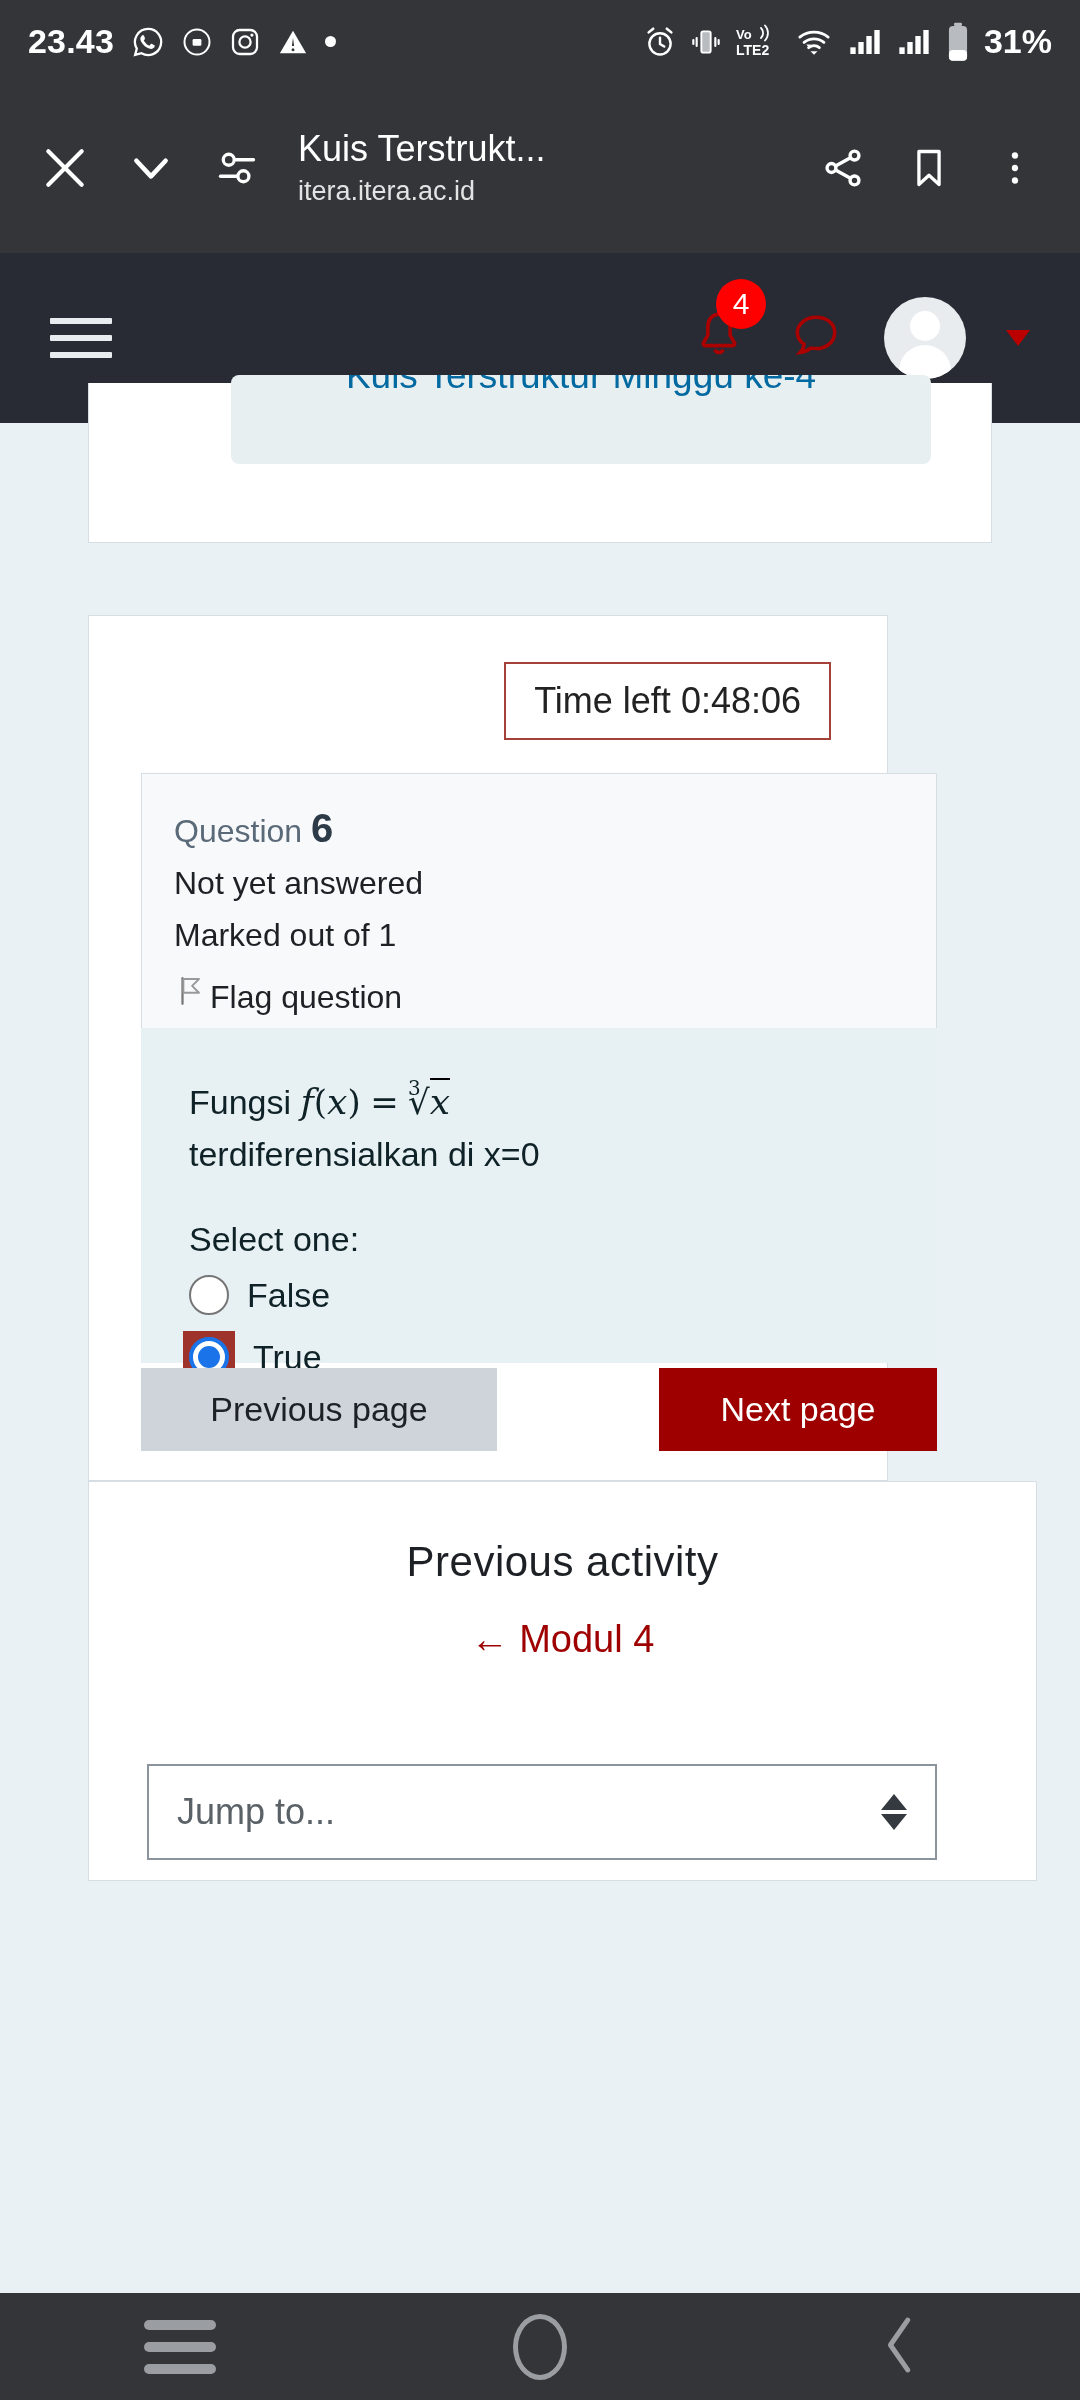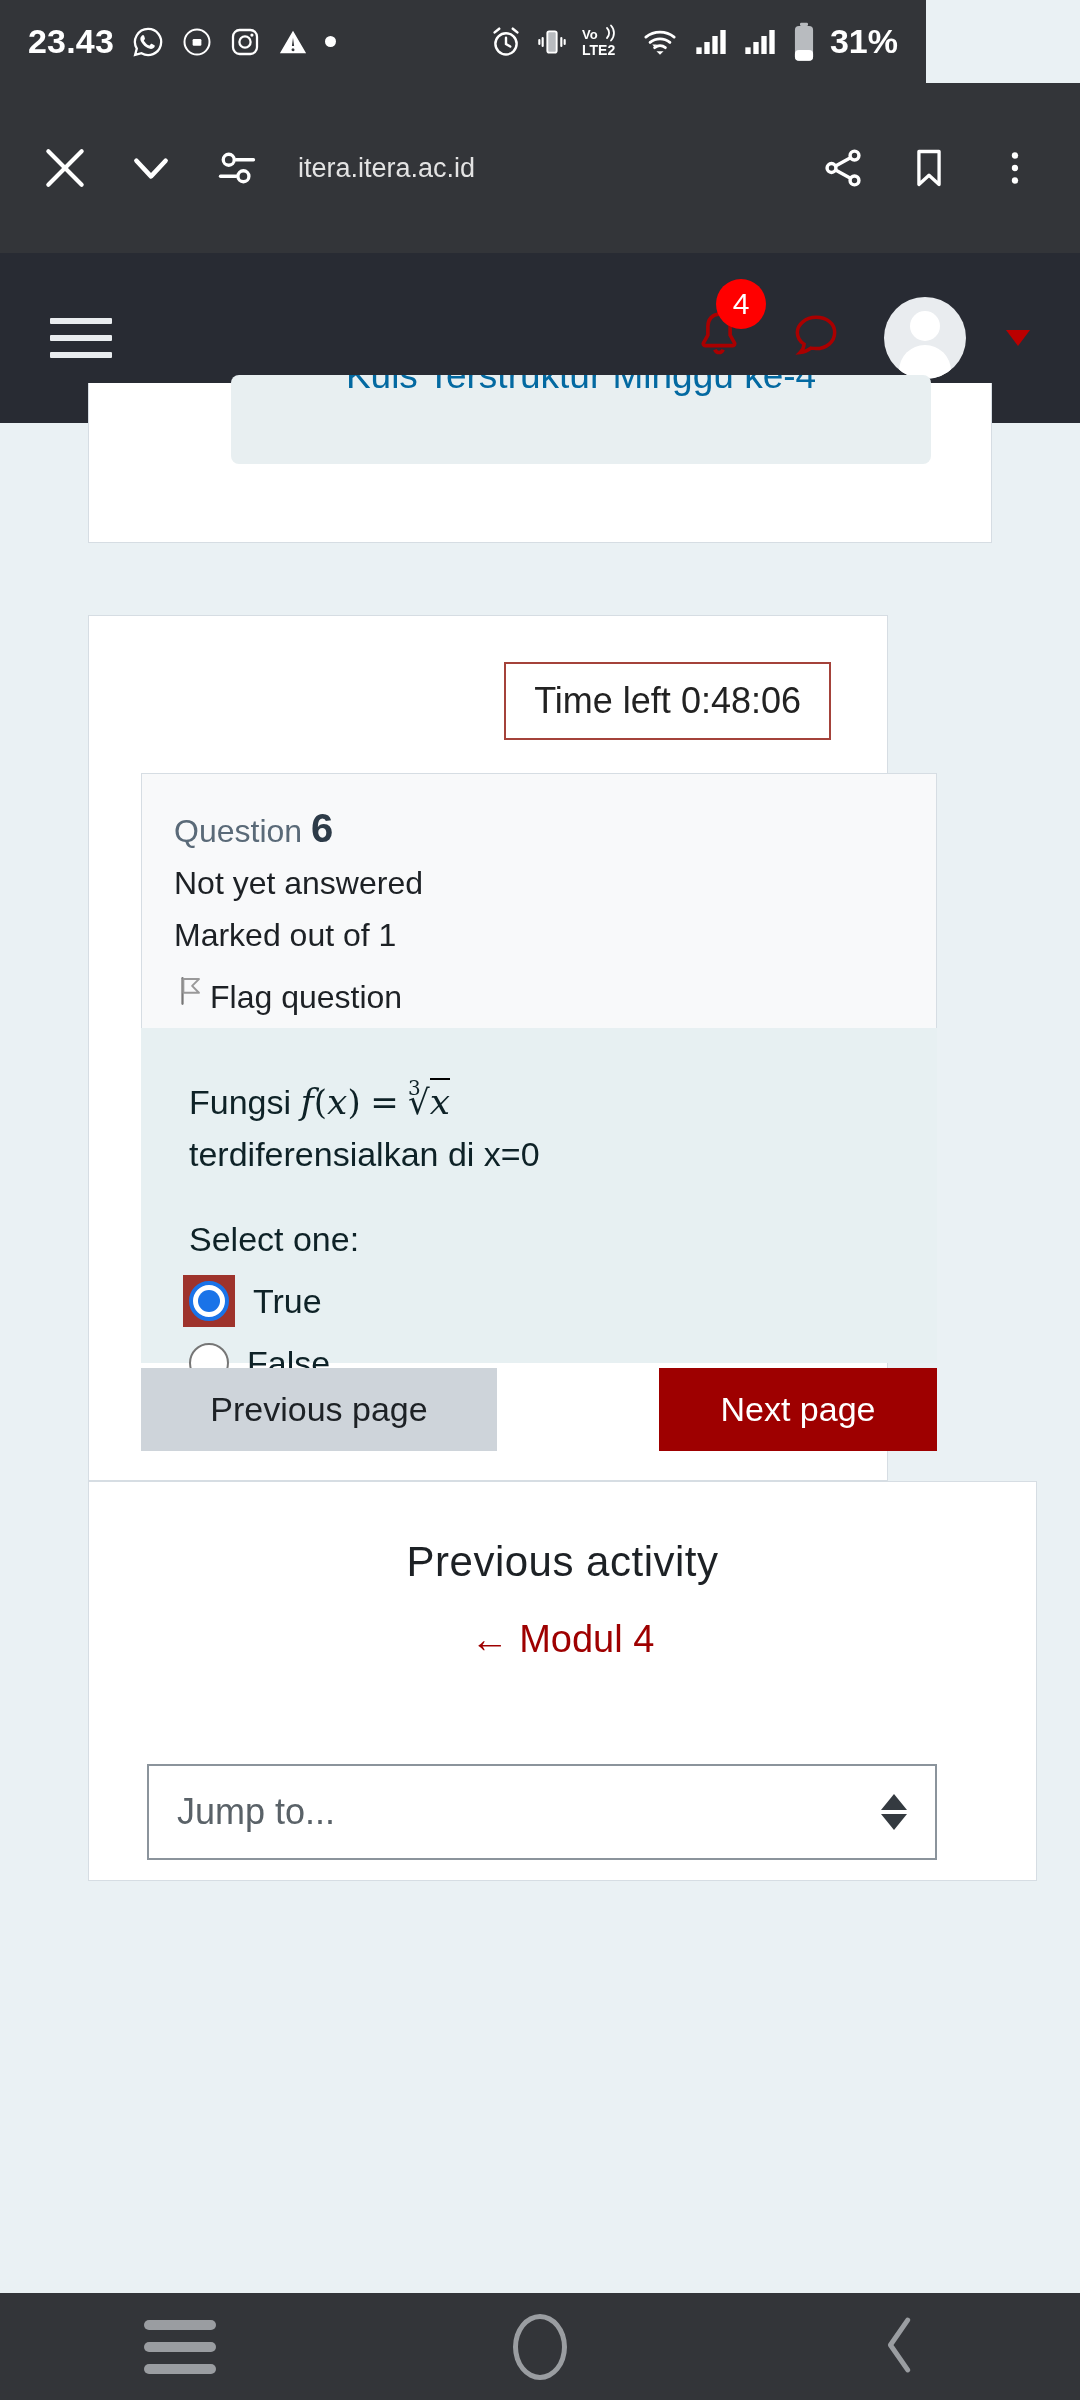--- a/index.html
+++ b/index.html
@@ -6,21 +6,21 @@
   html, body {
     width:1080px; height:2400px;
     background:#eaf1f4;
     font-family:"Liberation Sans", sans-serif;
     overflow:hidden;
   }
   #root { position:relative; width:1080px; height:2400px; }
 
   
   .statusbar{
-    position:absolute; top:0; left:0; width:926px; height:83px;
+    position:absolute; top:0; left:0; width:1080px; height:83px;
     background:#333539; display:flex; align-items:center;
     padding:0 28px; color:#fff;
   }
   .sb-left{ display:flex; align-items:center; gap:17px; }
   .sb-time{ font-size:34px; font-weight:700; letter-spacing:.2px; }
   .sb-right{ margin-left:auto; display:flex; align-items:center; gap:13px; }
   .sb-battery-pct{ font-size:34px; font-weight:700; }
   .ico{ display:inline-flex; align-items:center; justify-content:center; }
   .dot-small{ width:11px; height:11px; border-radius:50%; background:#fff; display:inline-block; }
 
@@ -260,20 +260,21 @@
     </div>
     <div class="bb-btn">
       <svg width="44" height="44" viewBox="0 0 24 24">
         <circle cx="7.5" cy="7.5" r="3" fill="none" stroke="#fff" stroke-width="1.8"></circle>
         <path d="M11.5 7.5H21" stroke="#fff" stroke-width="1.8" stroke-linecap="round"></path>
         <circle cx="15.5" cy="16.5" r="3" fill="none" stroke="#fff" stroke-width="1.8"></circle>
         <path d="M11.5 16.5H3" stroke="#fff" stroke-width="1.8" stroke-linecap="round"></path>
       </svg>
     </div>
     <div class="bb-titlewrap">
+      <div class="bb-title">Kuis Terstrukt...</div>
       <div class="bb-url">itera.itera.ac.id</div>
     </div>
     <div class="bb-btn">
       <svg width="46" height="46" viewBox="0 0 24 24">
         <circle cx="18" cy="5.5" r="2.3" fill="none" stroke="#fff" stroke-width="1.8"></circle>
         <circle cx="6" cy="12" r="2.3" fill="none" stroke="#fff" stroke-width="1.8"></circle>
         <circle cx="18" cy="18.5" r="2.3" fill="none" stroke="#fff" stroke-width="1.8"></circle>
         <path d="M8.1 10.9l7.8-4.3M8.1 13.1l7.8 4.3" stroke="#fff" stroke-width="1.8"></path>
       </svg>
     </div>
@@ -348,29 +349,29 @@
 
       <div class="qcontent">
         <div class="qtext">
           <span>Fungsi </span><span class="mathvar">f</span><span class="mathop">(</span><span class="mathvar">x</span><span class="mathop">)</span>&nbsp;<span class="mathop">=</span>&nbsp;<span class="radical"><span class="idx">3</span><span class="mathop">√</span><span class="mathvar" style="border-top:2px solid #000;padding-top:1px;">x</span></span>
           <div>terdiferensialkan di x=0</div>
         </div>
 
         <div class="selectone">Select one:</div>
 
         <div class="opt">
+          <span class="radio"></span>
+          <span>False</span>
+        </div>
+
+        <div class="opt">
           <span class="radio-hl">
             <span class="radio checked"></span>
           </span>
           <span>True</span>
-        </div>
-
-        <div class="opt">
-          <span class="radio"></span>
-          <span>False</span>
         </div>
       </div>
 
       <div class="btnrow">
         <button class="btn btn-next">Next page</button>
         <button class="btn btn-prev">Previous page</button>
       </div>
     </div>
 
     <div class="card-bottom">

